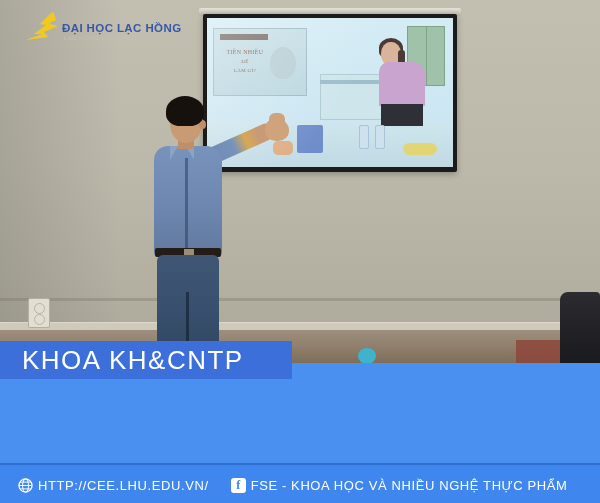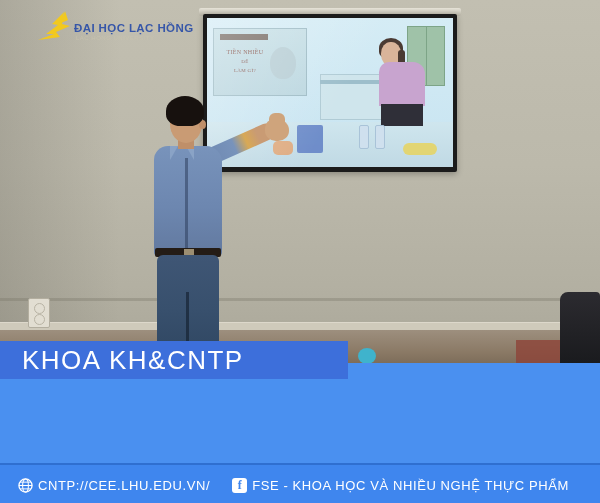--- a/index.html
+++ b/index.html
@@ -321,21 +321,21 @@
   
   .banner {
     position: absolute;
     left: 0; top: 363px;
     width: 600px; height: 100px;
     background: #4a90f0;
   }
   .badge {
     position: absolute;
     left: 0; top: 341px;
-    width: 348px; height: 38px;
+    width: 292px; height: 38px;
     background: #3d6fdb;
     display: flex;
     align-items: center;
   }
   .badge-text {
     color: #ffffff;
     font-size: 26px;
     letter-spacing: 1.5px;
     padding-left: 22px;
     font-weight: 400;
@@ -374,21 +374,21 @@
     font-size: 12px;
     font-weight: bold;
     line-height: 15px;
     text-align: center;
     font-family: "Liberation Serif", serif;
   }
 
   
   .logo {
     position: absolute;
-    left: 34px; top: 10px;
+    left: 22px; top: 10px;
     width: 160px; height: 36px;
   }
   .logo-bird { position: absolute; left: 0; top: 0; width: 48px; height: 34px; }
   .logo-text {
     position: absolute;
     left: 40px; top: 12px;
     color: #2b4ea8;
     font-size: 11.5px;
     font-weight: bold;
     letter-spacing: .4px;
@@ -495,21 +495,21 @@
 
   <div class="footer">
     <div class="footer-group first">
       <svg class="globe-icon" viewBox="0 0 16 16">
         <circle cx="8" cy="8" r="7" fill="none" stroke="#ffffff" stroke-width="1.4"></circle>
         <ellipse cx="8" cy="8" rx="3.1" ry="7" fill="none" stroke="#ffffff" stroke-width="1.1"></ellipse>
         <line x1="1" y1="8" x2="15" y2="8" stroke="#ffffff" stroke-width="1.1"></line>
         <line x1="2.2" y1="4.4" x2="13.8" y2="4.4" stroke="#ffffff" stroke-width="1"></line>
         <line x1="2.2" y1="11.6" x2="13.8" y2="11.6" stroke="#ffffff" stroke-width="1"></line>
       </svg>
-      <div class="footer-text">CNTP://CEE.LHU.EDU.VN/</div>
+      <div class="footer-text">HTTP://CEE.LHU.EDU.VN/</div>
     </div>
     <div class="footer-group second">
       <div class="fb-icon">f</div>
       <div class="footer-text">FSE - KHOA HỌC VÀ NHIỀU NGHỆ THỰC PHẨM</div>
     </div>
   </div>
 
 </div>
 
 </body></html>

